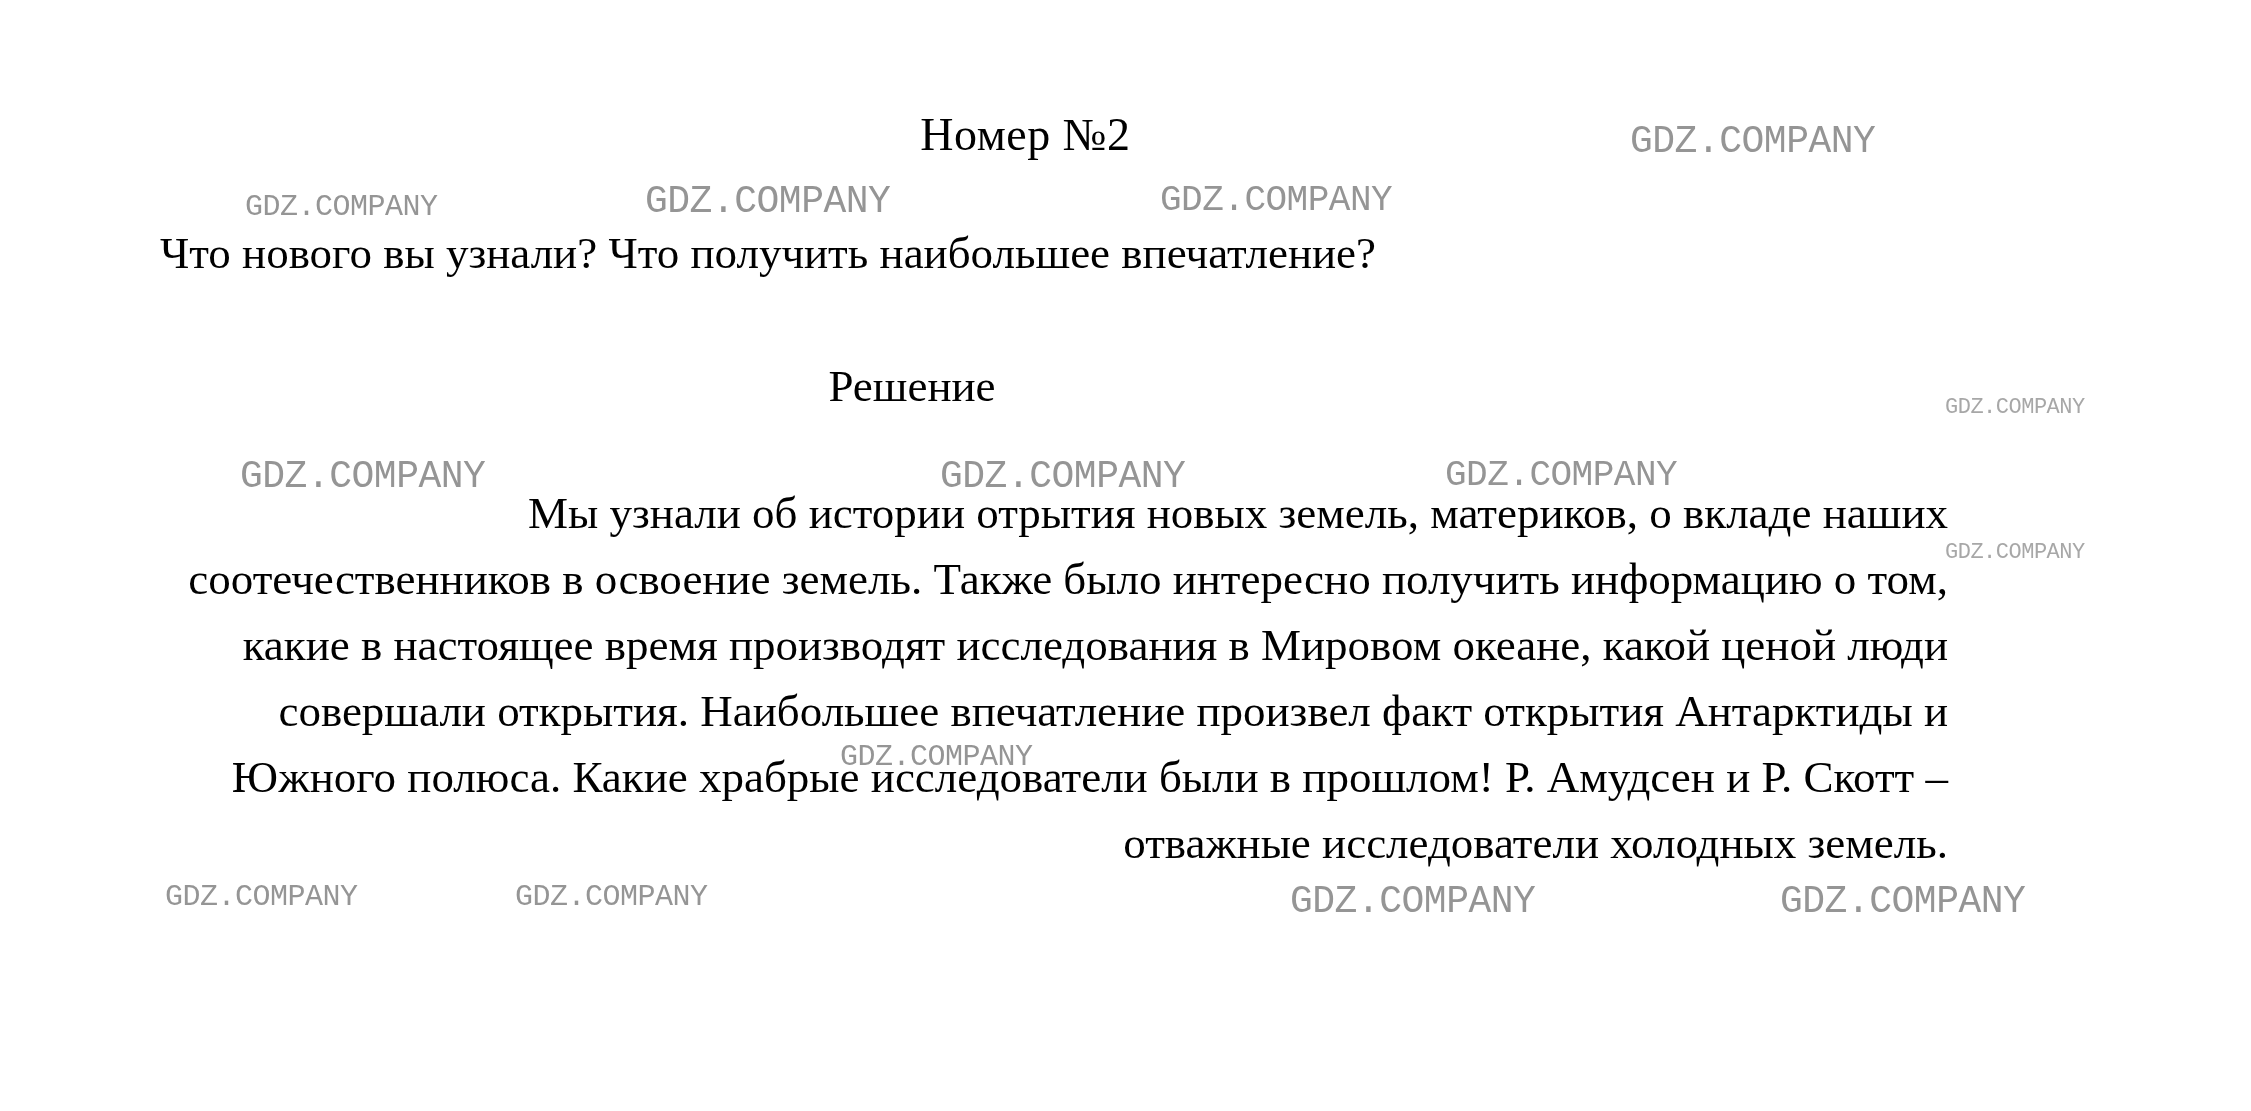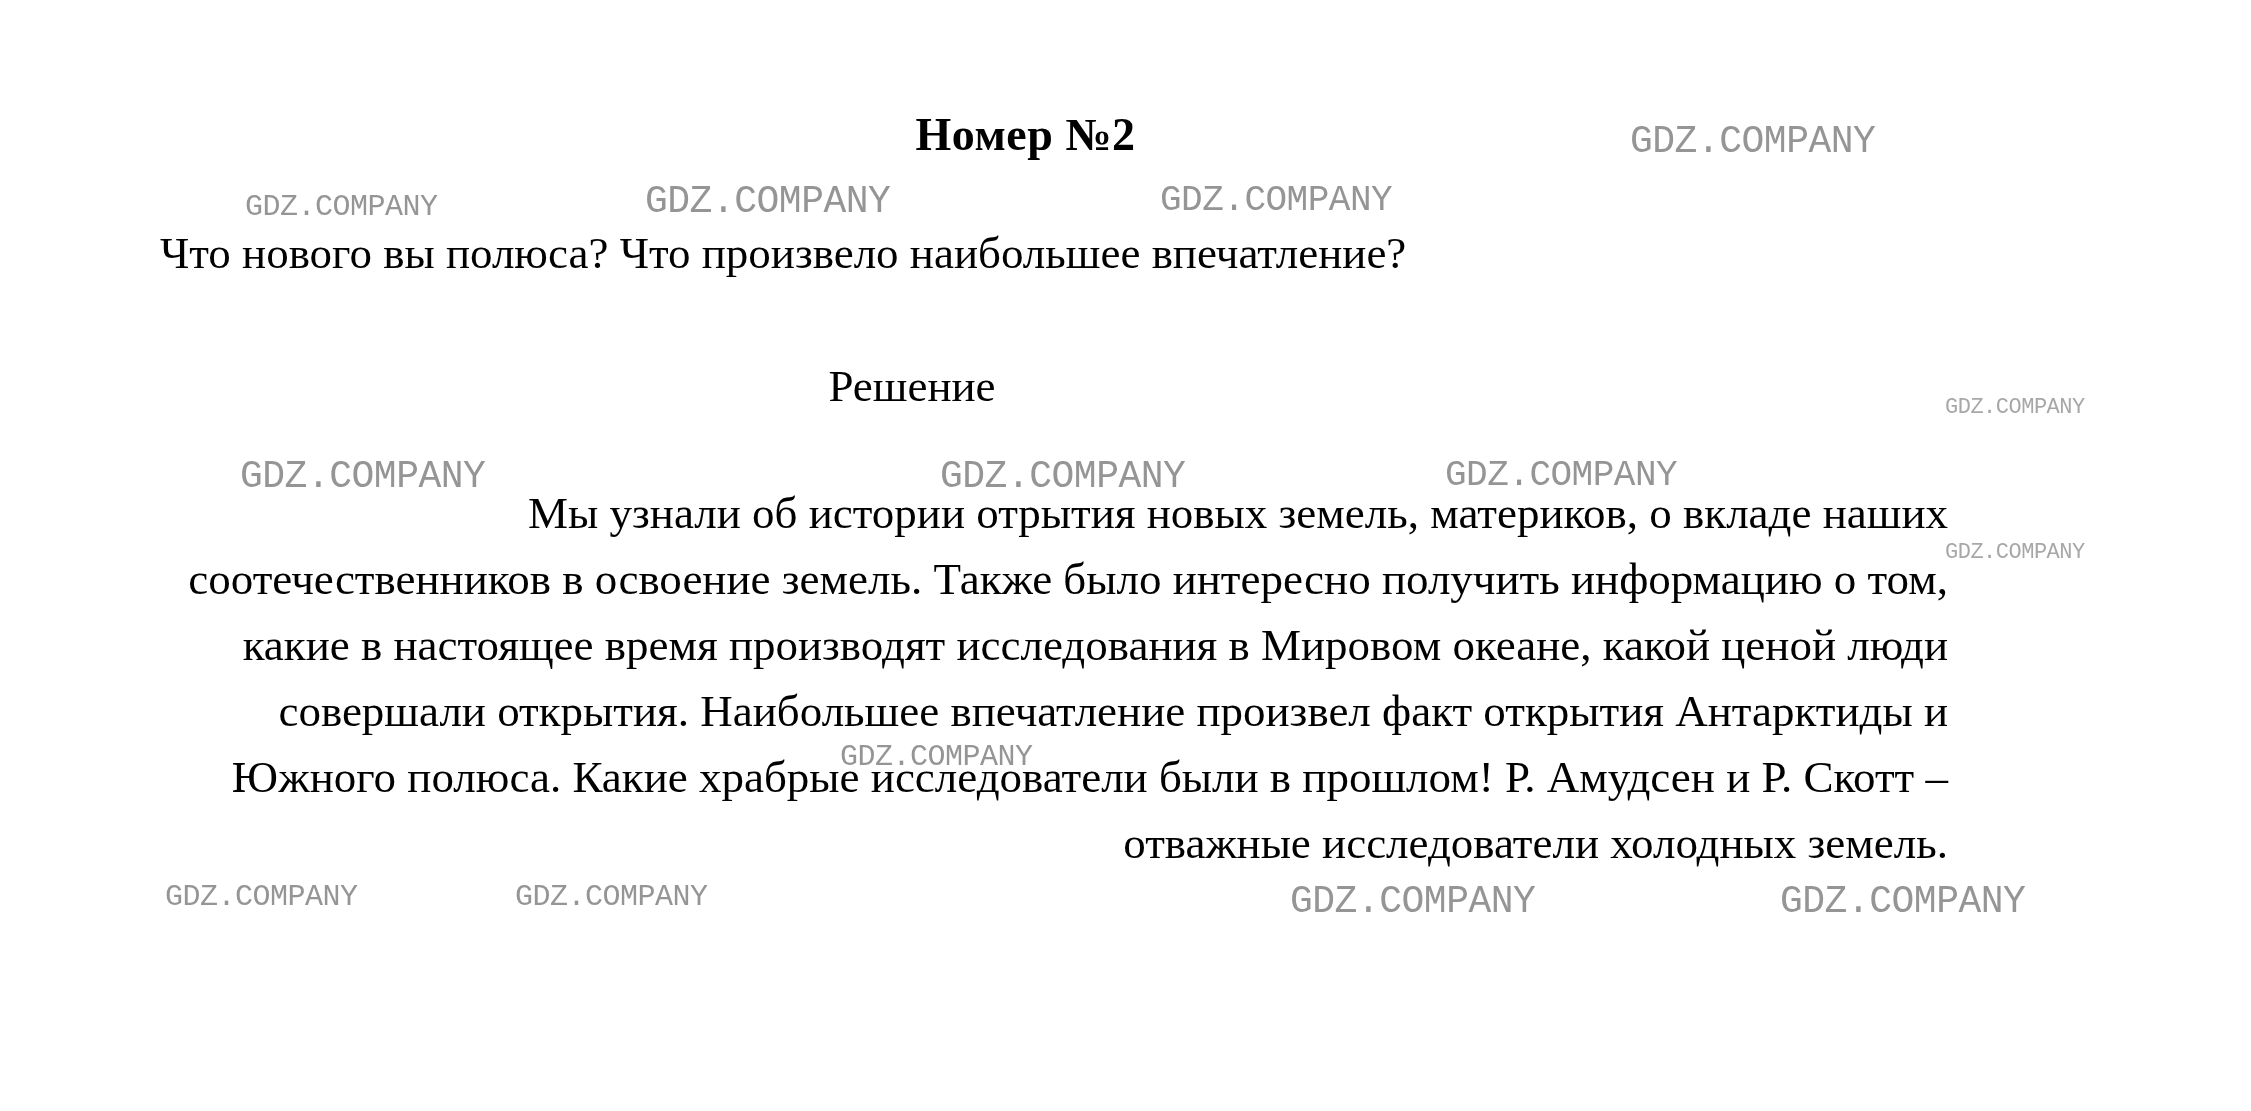--- a/index.html
+++ b/index.html
@@ -25,21 +25,20 @@
   .doc-title {
     position: absolute;
     top: 108px;
     left: 0;
     width: 2251px;
     text-align: center;
     font-size: 46px;
     font-family: "Liberation Serif", serif;
     letter-spacing: 0.5px;
     white-space: nowrap;
-    font-weight: bold;
   }
   
   .doc-title span {
     position: relative;
     left: -100px;
   }
 
   .question {
     position: absolute;
     top: 228px;
@@ -89,21 +88,21 @@
 </style>
 </head>
 <body>
 
 <div class="page">
 
   <div class="doc-title">
     <span>Номер №2</span>
   </div>
 
-  <div class="question">Что нового вы полюса? Что произвело наибольшее впечатление?</div>
+  <div class="question">Что нового вы узнали? Что получить наибольшее впечатление?</div>
 
   <div class="solution-heading">
     <span>Решение</span>
   </div>
 
   <div class="answer">
     <p>Мы узнали об истории отрытия новых земель, материков, о вкладе наших соотечественников в освоение земель. Также было интересно получить информацию о том, какие в настоящее время производят исследования в Мировом океане, какой ценой люди совершали открытия. Наибольшее впечатление произвел факт открытия Антарктиды и Южного полюса. Какие храбрые исследователи были в прошлом! Р. Амудсен и Р. Скотт – отважные исследователи холодных земель.</p>
   </div>
 
   <div id="watermark-layer">

